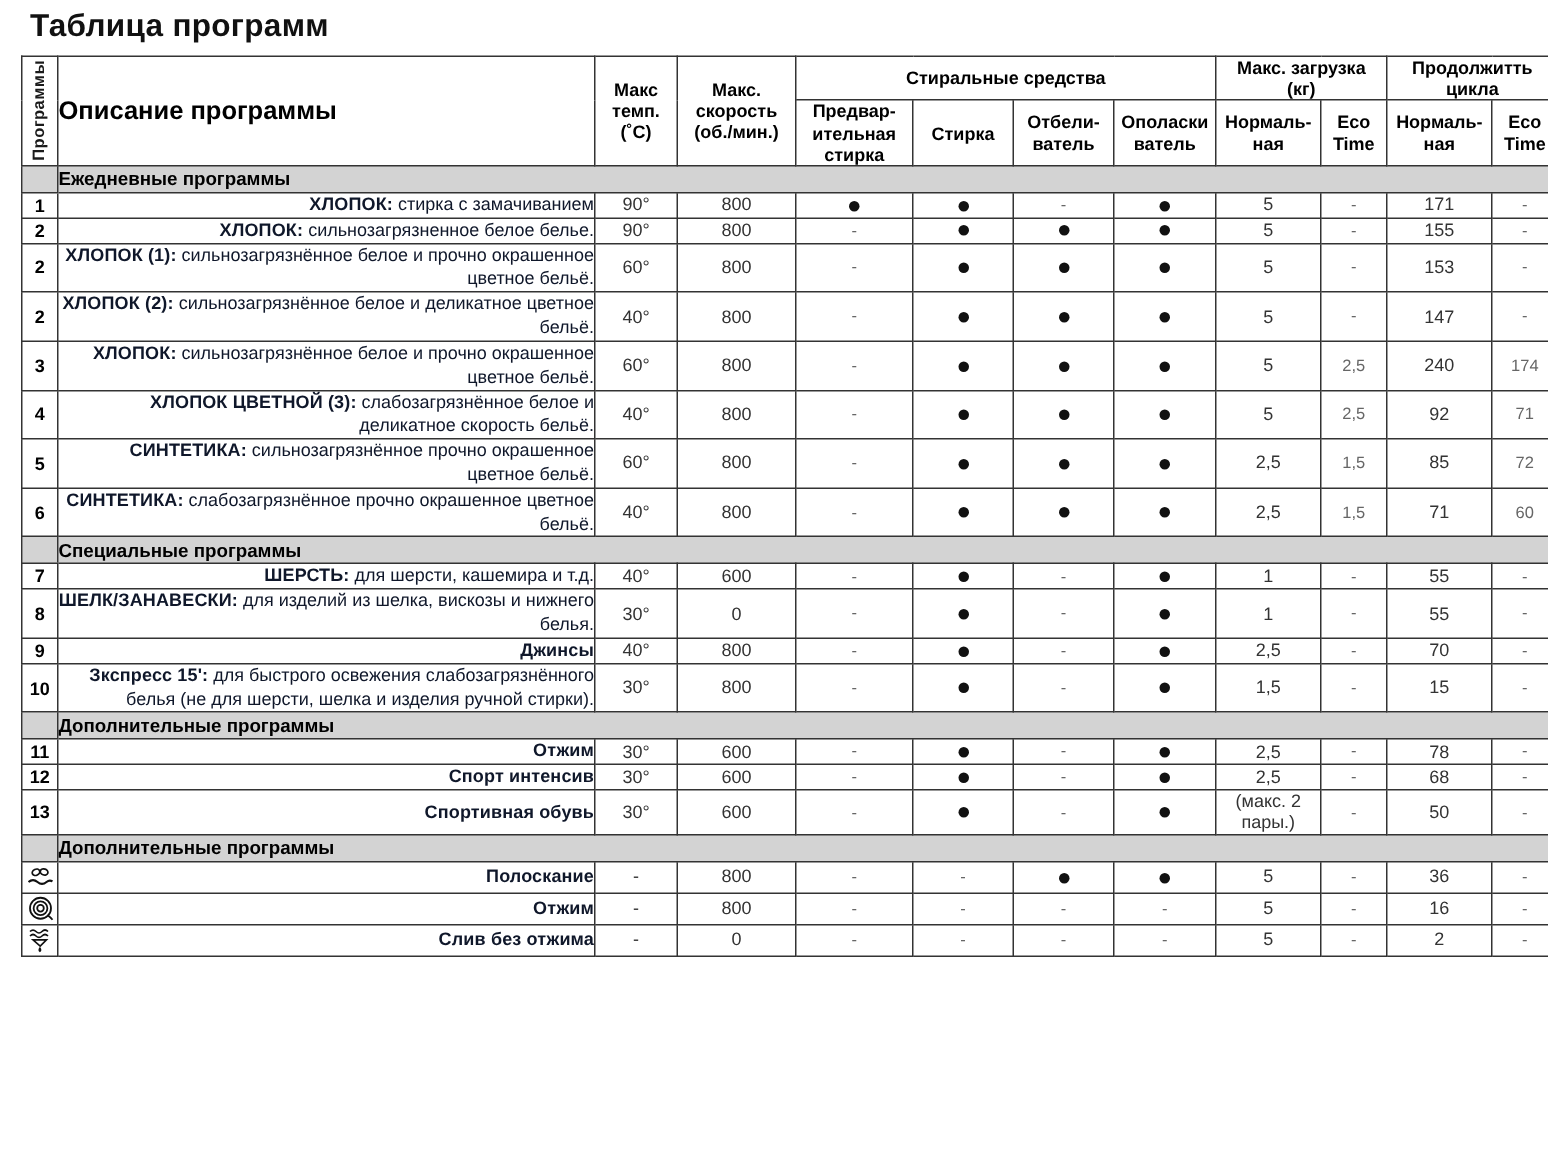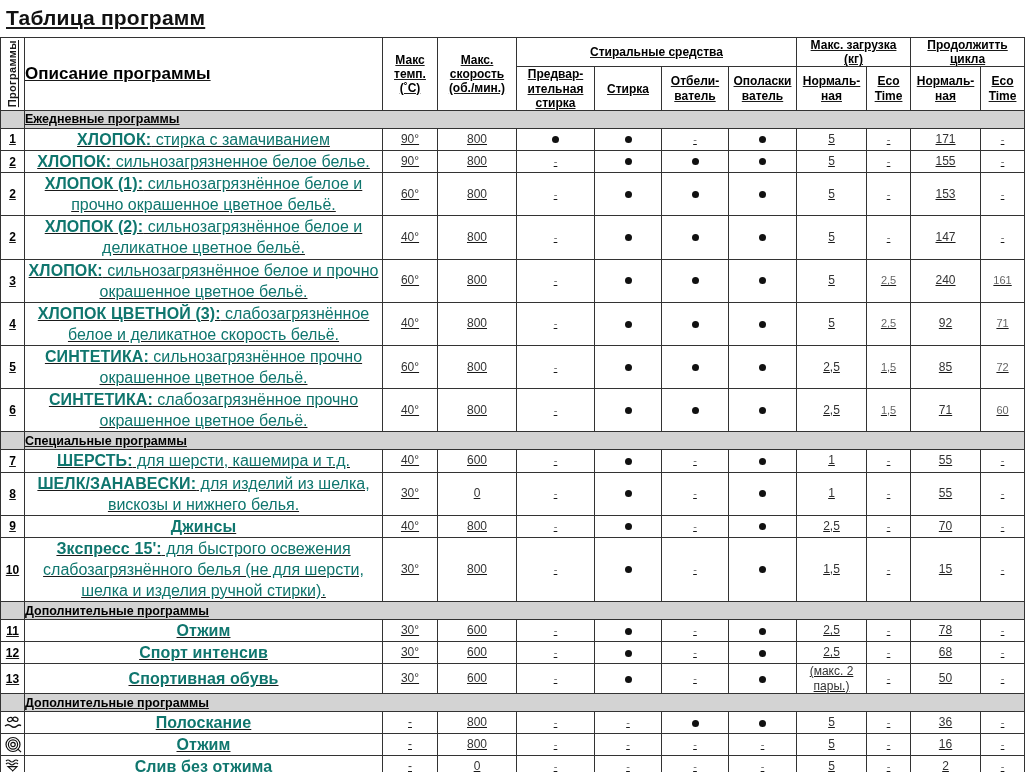--- a/index.html
+++ b/index.html
@@ -12,22 +12,21 @@
     height: 772px;
     font-family: "Liberation Sans", sans-serif;
     color: #1a1a1a;
     overflow: hidden;
   }
   .page {
     width: 1032px;
     height: 772px;
     position: relative;
     box-sizing: border-box;
-    padding: 0 0;
-    text-decoration: underline;
+    padding: 0 14px;
   }
   .page-title {
     font-size: 21px;
     font-weight: bold;
     color: #111;
     padding: 6px 0 8px 6px;
     letter-spacing: 0.2px;
     line-height: 1.1;
   }
   table.prog {
@@ -91,25 +90,25 @@
   }
   
   .num {
     text-align: center;
     font-weight: bold;
     font-size: 12px;
     width: 24px;
     color: #000;
   }
   .desc {
-    text-align: center;
+    text-align: right;
     padding: 3px 5px 3px 9px;
-    font-size: 16px;
+    font-size: 12px;
     line-height: 1.32;
-    color: #0f766e;
+    color: #0f172a;
   }
   .desc b {
     font-weight: bold;
     letter-spacing: 0.1px;
   }
   .ctr {
     text-align: center;
     font-size: 12px;
     color: #333;
     line-height: 1.25;
@@ -288,21 +287,21 @@
           <td class="desc"><b>ХЛОПОК:</b><span> сильнозагрязнённое белое и прочно окрашенное цветное бельё.</span></td>
           <td class="ctr">60°</td>
           <td class="ctr">800</td>
           <td class="ctr"><span class="dash">-</span></td>
           <td class="ctr"><span class="dot"></span></td>
           <td class="ctr"><span class="dot"></span></td>
           <td class="ctr"><span class="dot"></span></td>
           <td class="ctr">5</td>
           <td class="ctr"><span class="dash">2,5</span></td>
           <td class="ctr">240</td>
-          <td class="ctr"><span class="dash">161</span></td>
+          <td class="ctr"><span class="dash">174</span></td>
         </tr>
         <tr>
           <td class="num">4</td>
           <td class="desc"><b>ХЛОПОК  ЦВЕТНОЙ (3):</b><span> слабозагрязнённое белое и деликатное скорость бельё.</span></td>
           <td class="ctr">40°</td>
           <td class="ctr">800</td>
           <td class="ctr"><span class="dash">-</span></td>
           <td class="ctr"><span class="dot"></span></td>
           <td class="ctr"><span class="dot"></span></td>
           <td class="ctr"><span class="dot"></span></td>

